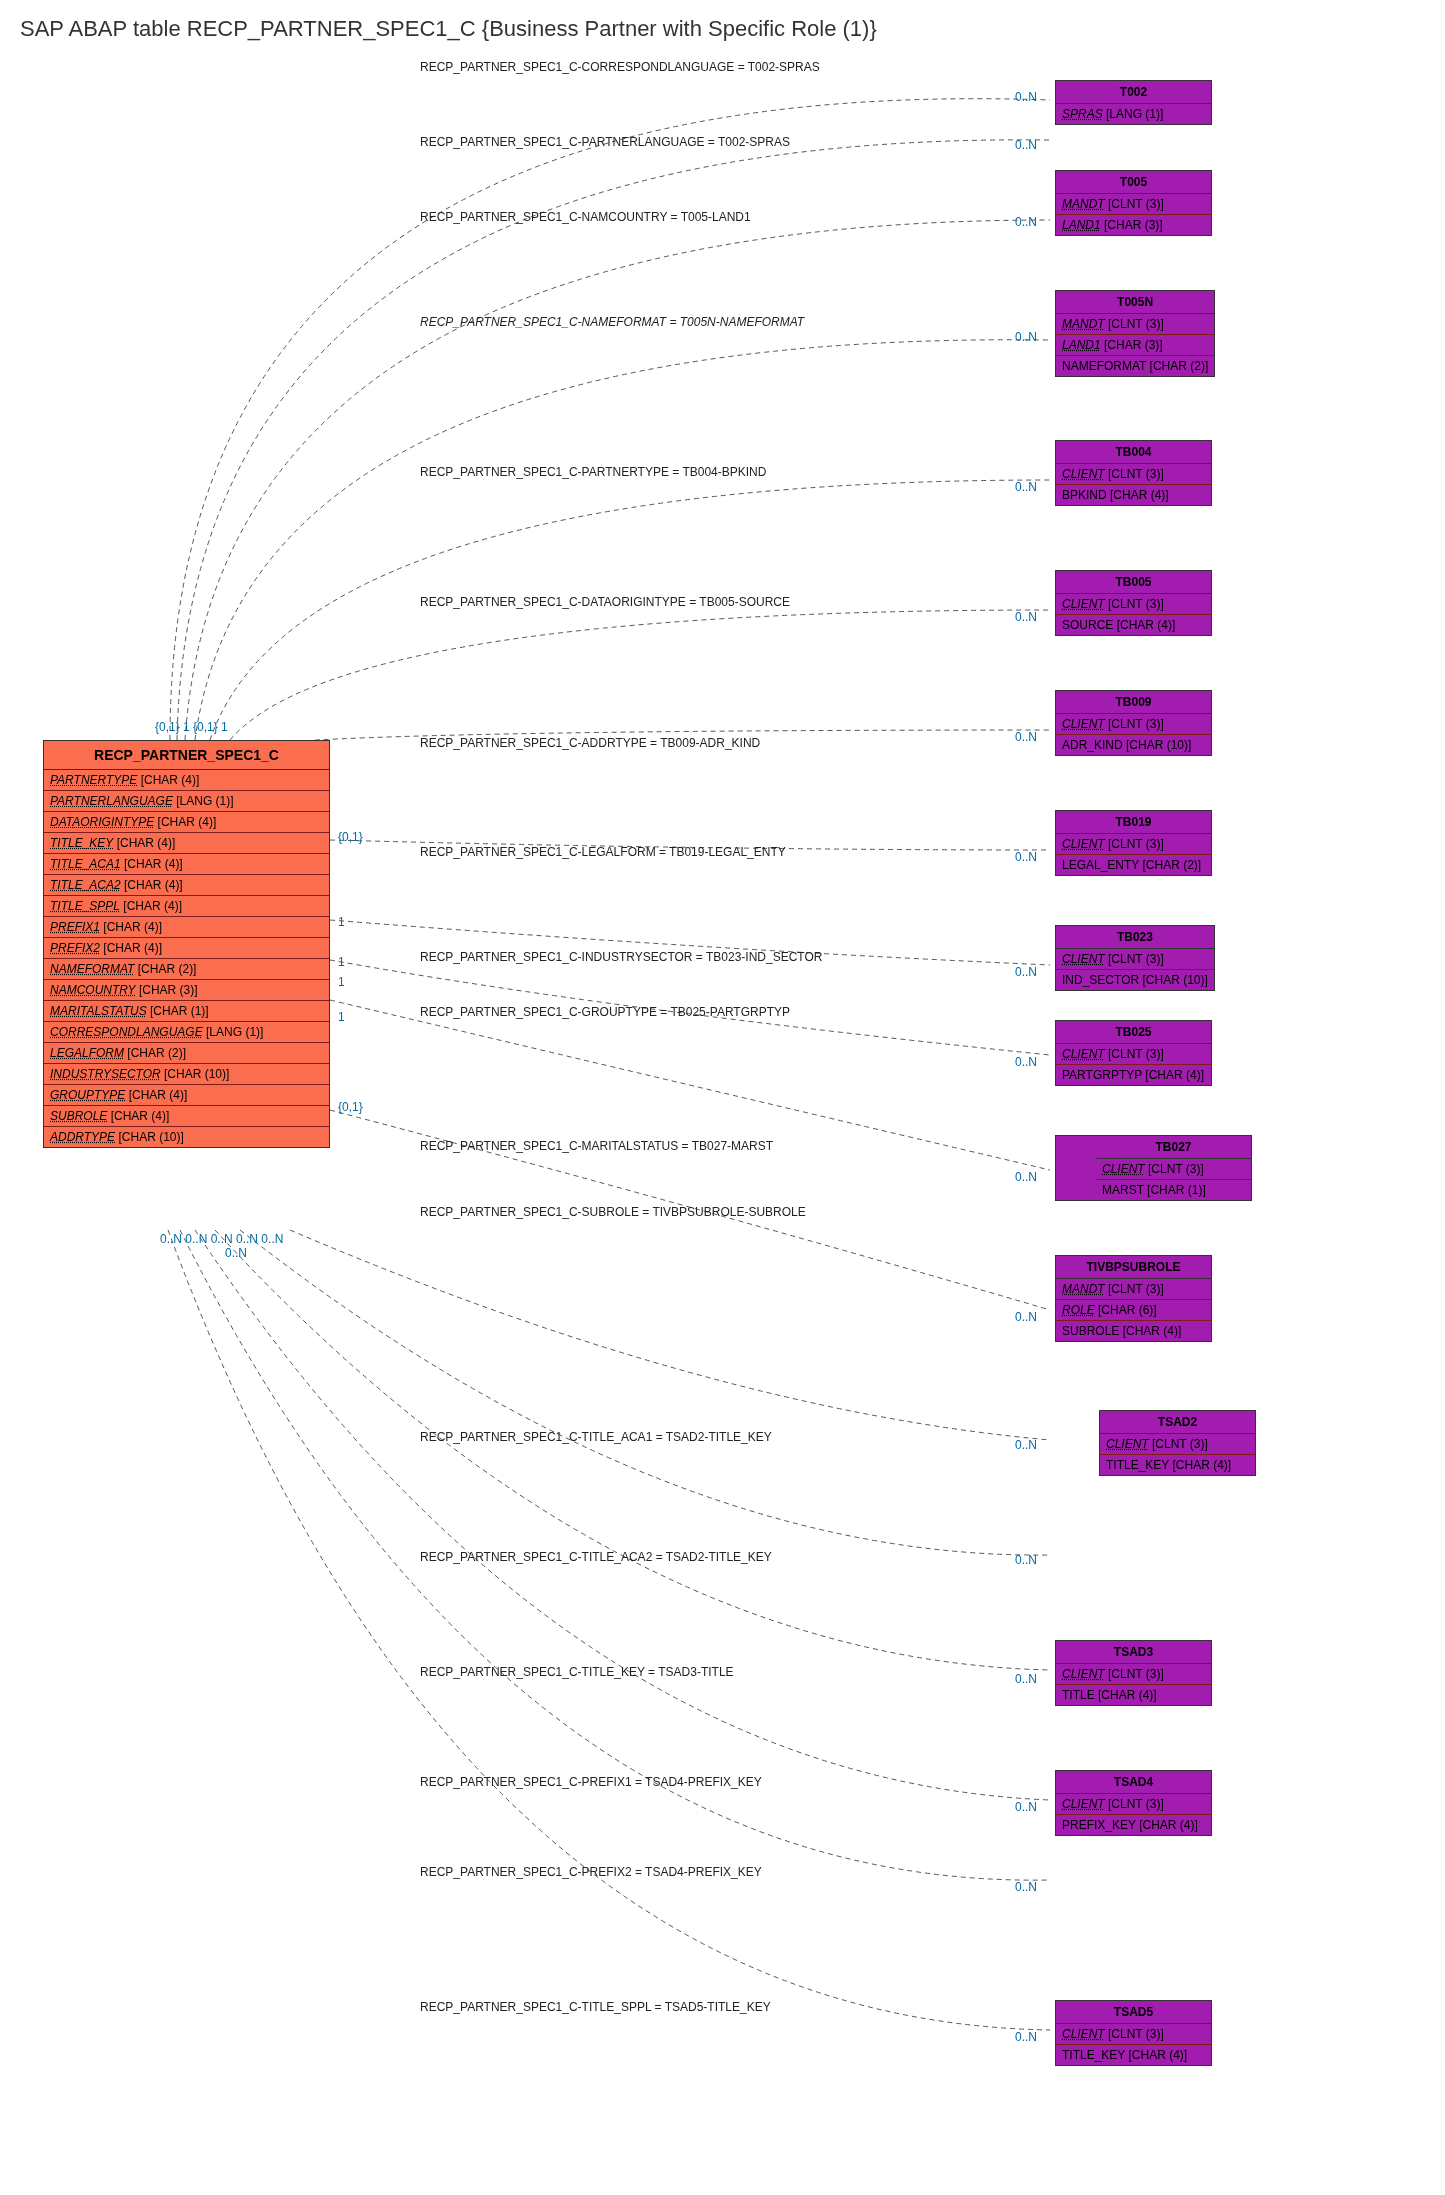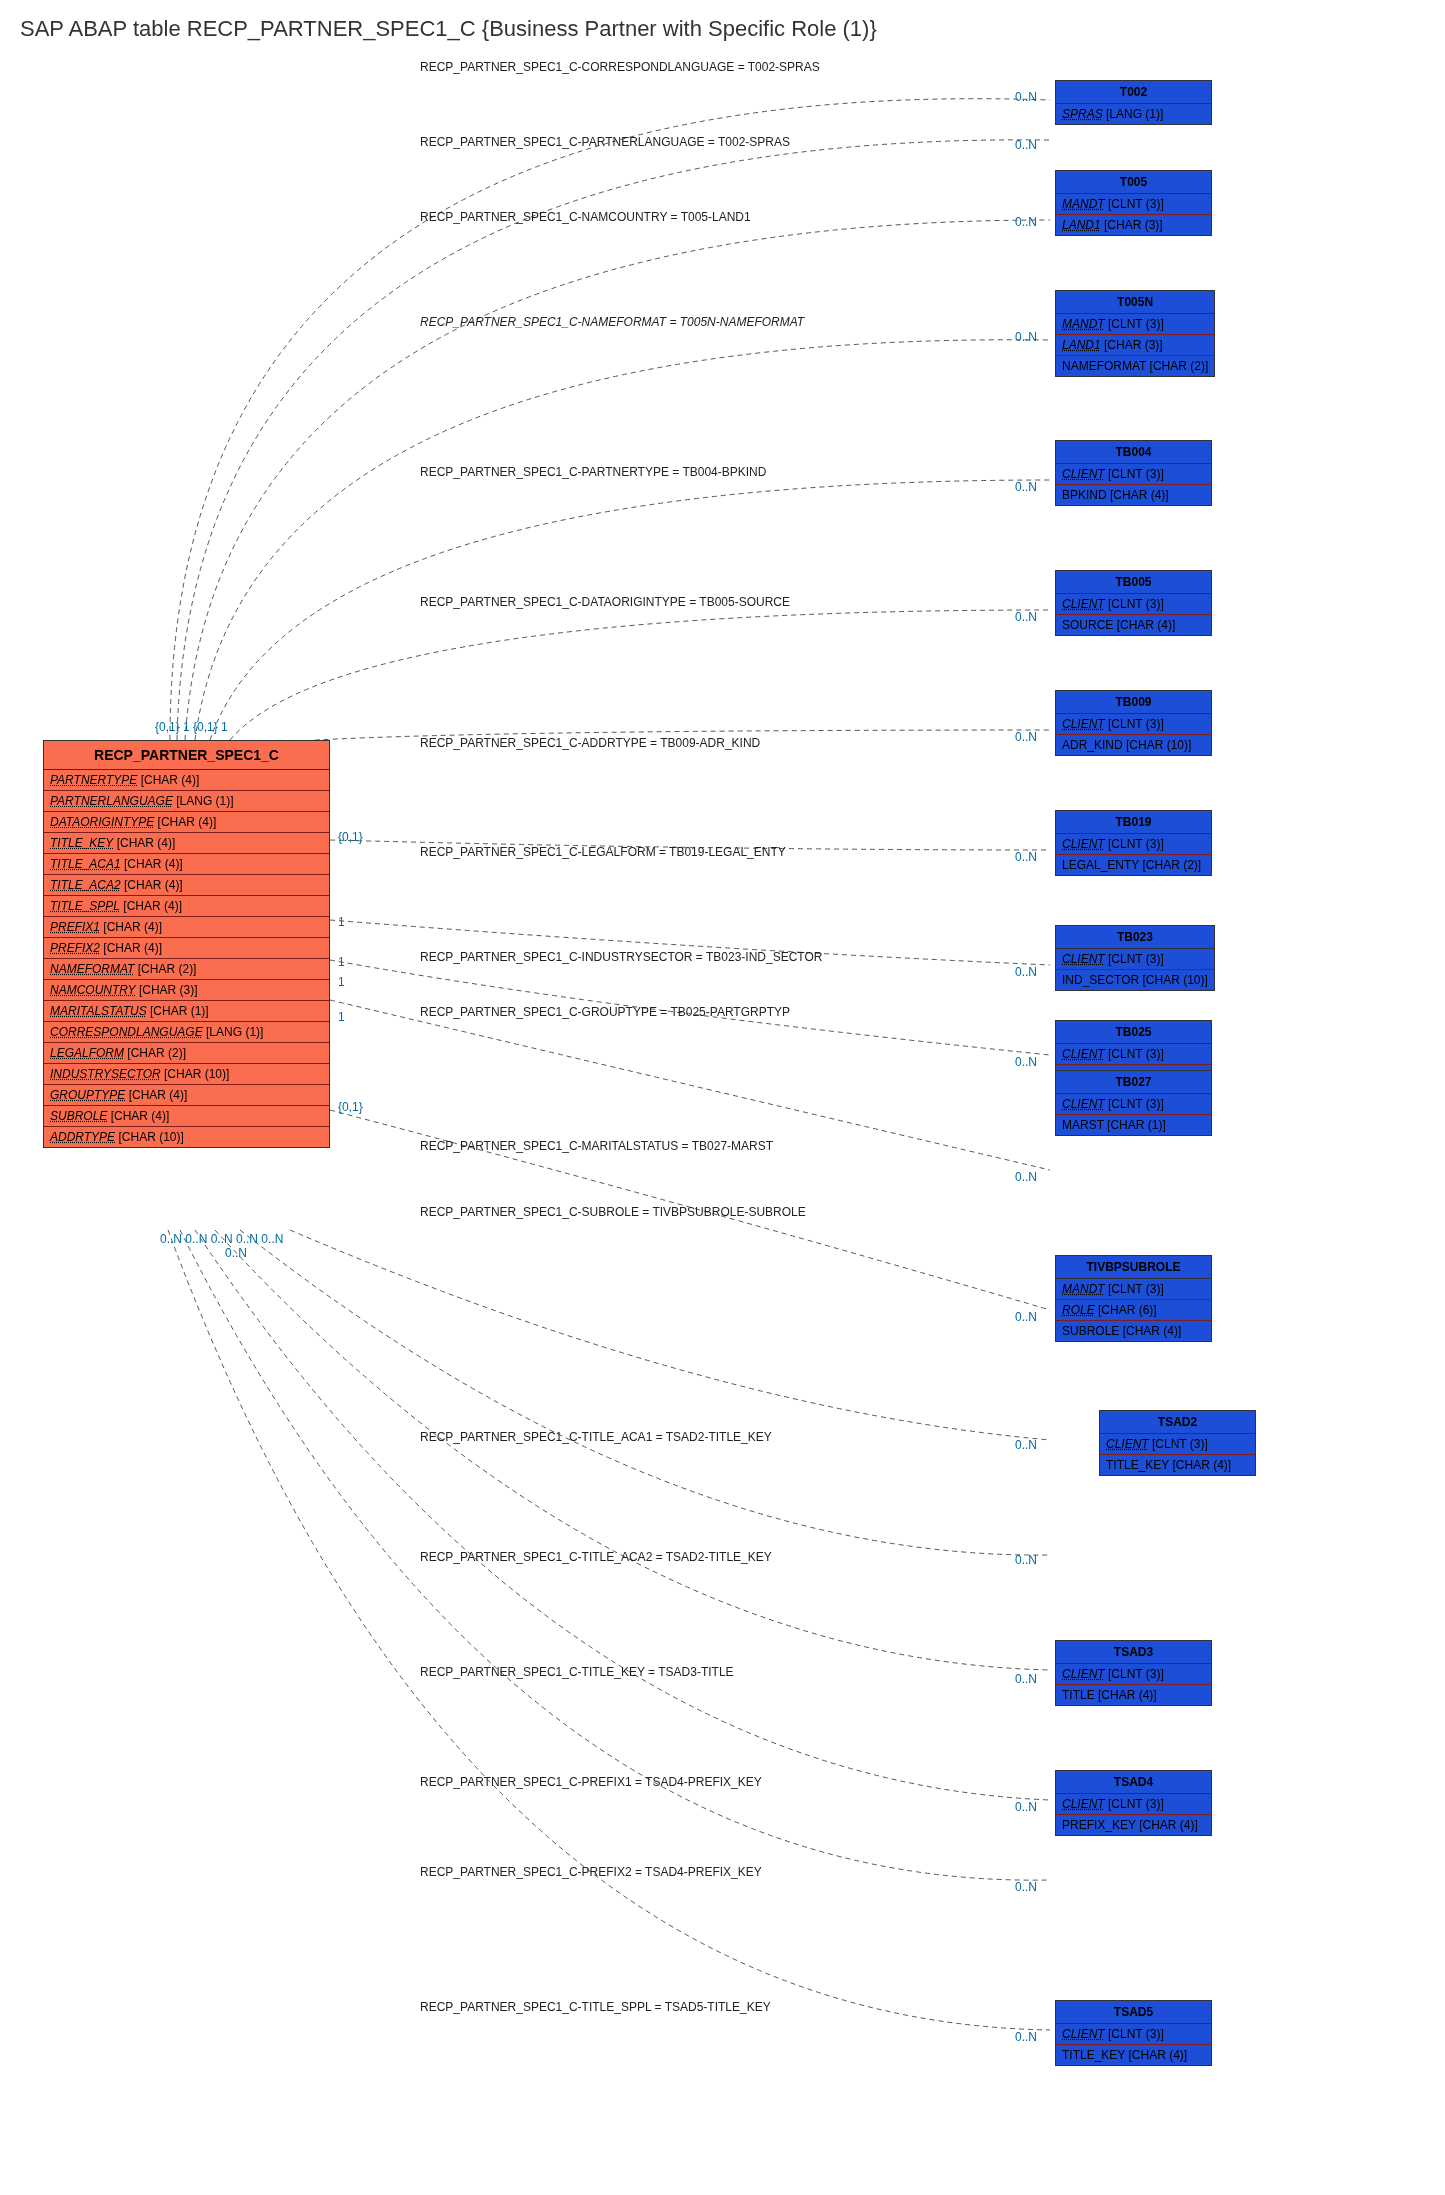--- a/index.html
+++ b/index.html
@@ -46,21 +46,21 @@
     text-decoration: underline dotted;
   }
   .main-entity {
     background: #fa6e4f;
   }
   .main-entity .entity-header {
     font-size: 14px;
     padding: 6px;
   }
   .ref-entity {
-    background: #1d4ed8;
+    background: #a21caf;
   }
   .edge-label {
     position: absolute;
     font-size: 12px;
     color: #222;
     white-space: nowrap;
   }
   .card {
     position: absolute;
     font-size: 12px;
@@ -184,21 +184,21 @@
       <div class="entity ref-entity" style="left: 1045px; top: 915px; min-width: 155px;">
         <div class="entity-header">TB023</div>
         <div class="entity-row"><span class="fk">CLIENT</span> [CLNT (3)]</div>
         <div class="entity-row">IND_SECTOR [CHAR (10)]</div>
       </div>
       <div class="entity ref-entity" style="left: 1045px; top: 1010px; min-width: 155px;">
         <div class="entity-header">TB025</div>
         <div class="entity-row"><span class="fk">CLIENT</span> [CLNT (3)]</div>
         <div class="entity-row">PARTGRPTYP [CHAR (4)]</div>
       </div>
-      <div class="entity ref-entity" style="left: 1045px; top: 1060px; min-width: 155px;">
+      <div class="entity ref-entity" style="left: 1045px; top: 1125px; min-width: 155px; padding-left: 40px;">
         <div class="entity-header">TB027</div>
         <div class="entity-row"><span class="fk">CLIENT</span> [CLNT (3)]</div>
         <div class="entity-row">MARST [CHAR (1)]</div>
       </div>
       <div class="entity ref-entity" style="left: 1045px; top: 1245px; min-width: 155px;">
         <div class="entity-header">TIVBPSUBROLE</div>
         <div class="entity-row"><span class="fk">MANDT</span> [CLNT (3)]</div>
         <div class="entity-row"><span class="fk">ROLE</span> [CHAR (6)]</div>
         <div class="entity-row">SUBROLE [CHAR (4)]</div>
       </div>

